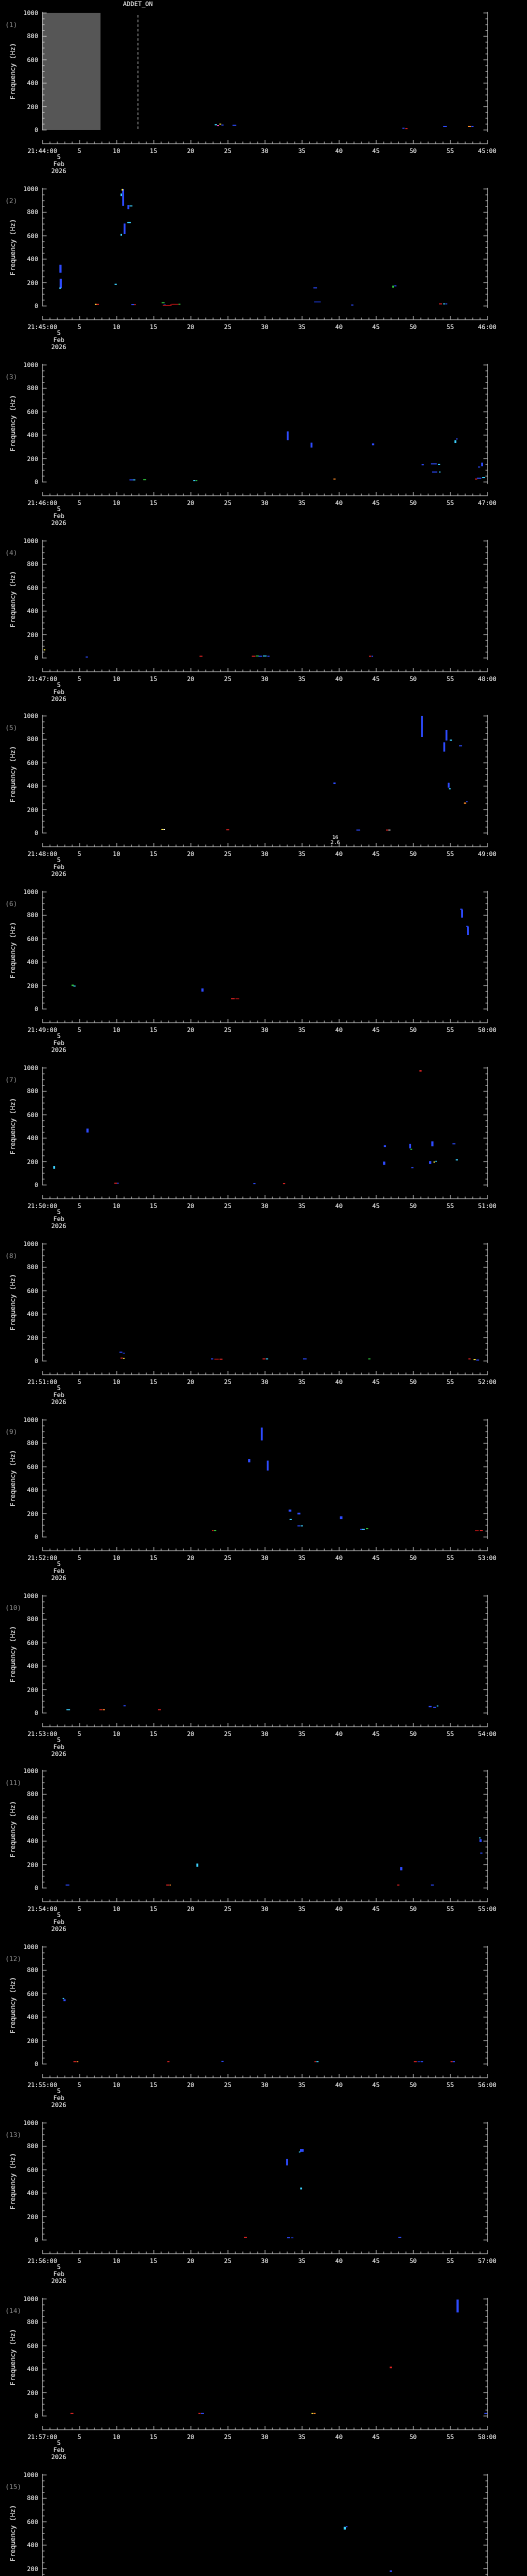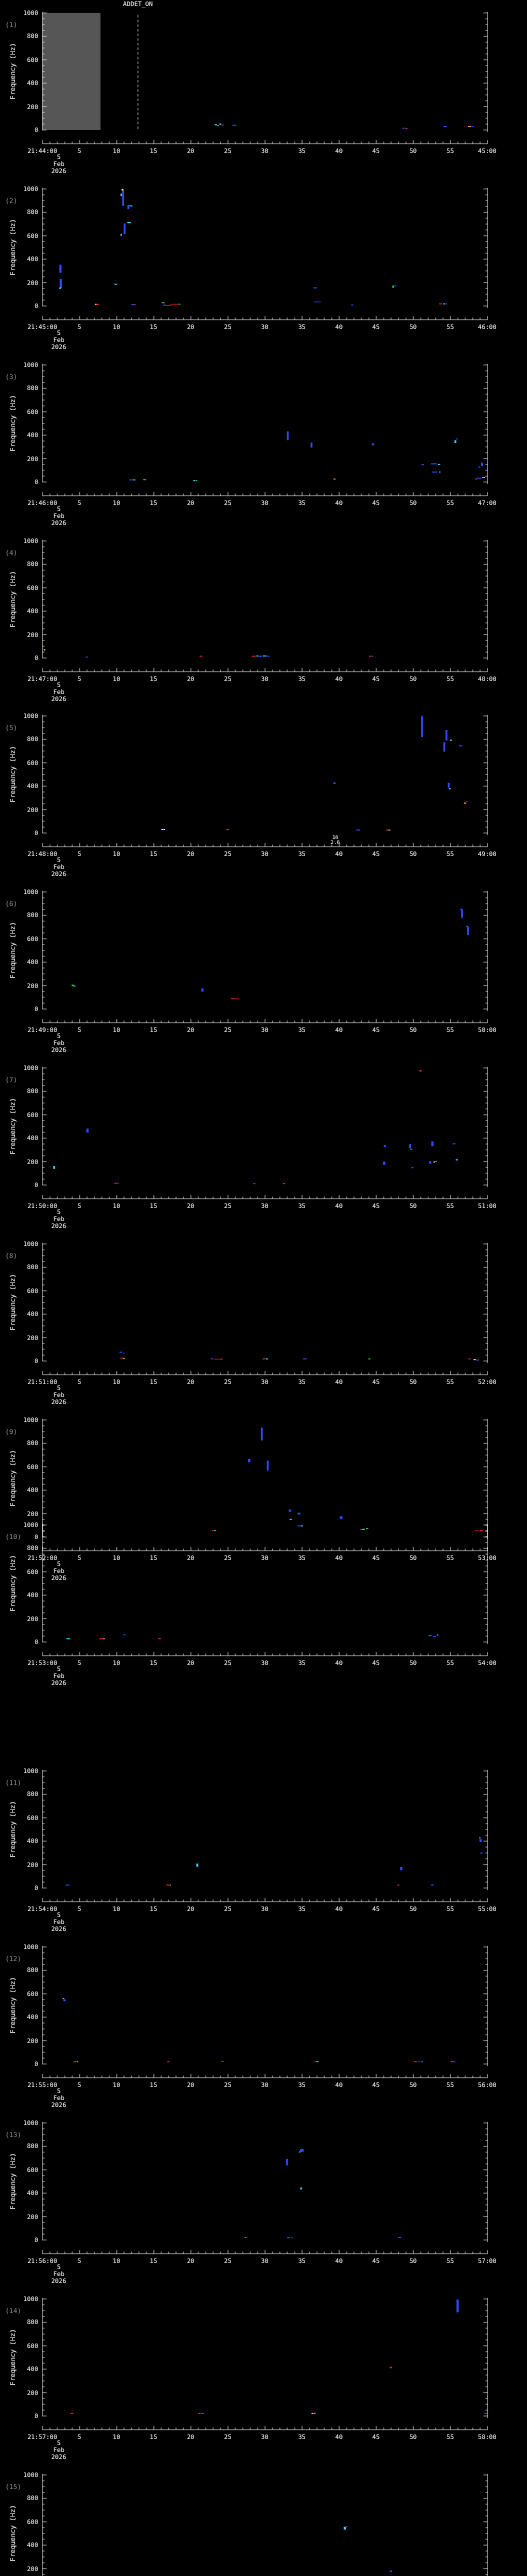--- a/index.html
+++ b/index.html
@@ -1397,21 +1397,21 @@
           <text x="873.0833333333333" y="296" fill="#ffffff" font-size="12" text-anchor="middle" font-family="DejaVu Sans Mono, monospace">55</text>
           <text x="945" y="296" fill="#ffffff" font-size="12" text-anchor="middle" font-family="DejaVu Sans Mono, monospace">53:00</text>
           <text x="114" y="309" fill="#ffffff" font-size="12" text-anchor="middle" font-family="DejaVu Sans Mono, monospace">5</text>
           <text x="114" y="322" fill="#ffffff" font-size="12" text-anchor="middle" font-family="DejaVu Sans Mono, monospace">Feb</text>
           <text x="114" y="335" fill="#ffffff" font-size="12" text-anchor="middle" font-family="DejaVu Sans Mono, monospace">2026</text>
           <text x="10" y="52" fill="#8f8f8f" font-size="13" text-anchor="start" font-family="DejaVu Sans Mono, monospace">(9)</text>
           <text x="30" y="138" fill="#ffffff" font-size="13" text-anchor="middle" font-family="DejaVu Sans Mono, monospace" transform="rotate(-90 30 138)">Frequency (Hz)</text>
         </g>
       </svg>
     </div>
-    <div class="panel" style="top: 1512px;">
+    <div class="panel" style="top: 1583px;">
       <svg width="528" height="178" viewBox="0 0 1024 345">
         <rect x="128.74583333333334" y="244.644" width="7.191666666666666" height="2" fill="#3cd2ff"></rect>
         <rect x="192.75166666666667" y="244.644" width="5.753333333333334" height="2" fill="#e02424"></rect>
         <rect x="199.22416666666666" y="244.644" width="4.3149999999999995" height="2" fill="#ff8c28"></rect>
         <rect x="239.4975" y="236.9045" width="4.3149999999999995" height="2.043" fill="#2e4bff"></rect>
         <rect x="306.38" y="244.644" width="5.753333333333334" height="2" fill="#e02424"></rect>
         <rect x="831.3716666666666" y="238.2665" width="5.753333333333334" height="2.497" fill="#2e4bff"></rect>
         <rect x="840.0016666666667" y="240.104" width="5.753333333333334" height="2" fill="#2e4bff"></rect>
         <rect x="847.1933333333332" y="237.38" width="2.876666666666667" height="2" fill="#3cd2ff"></rect>
         <g stroke="#ffffff" stroke-width="1">

